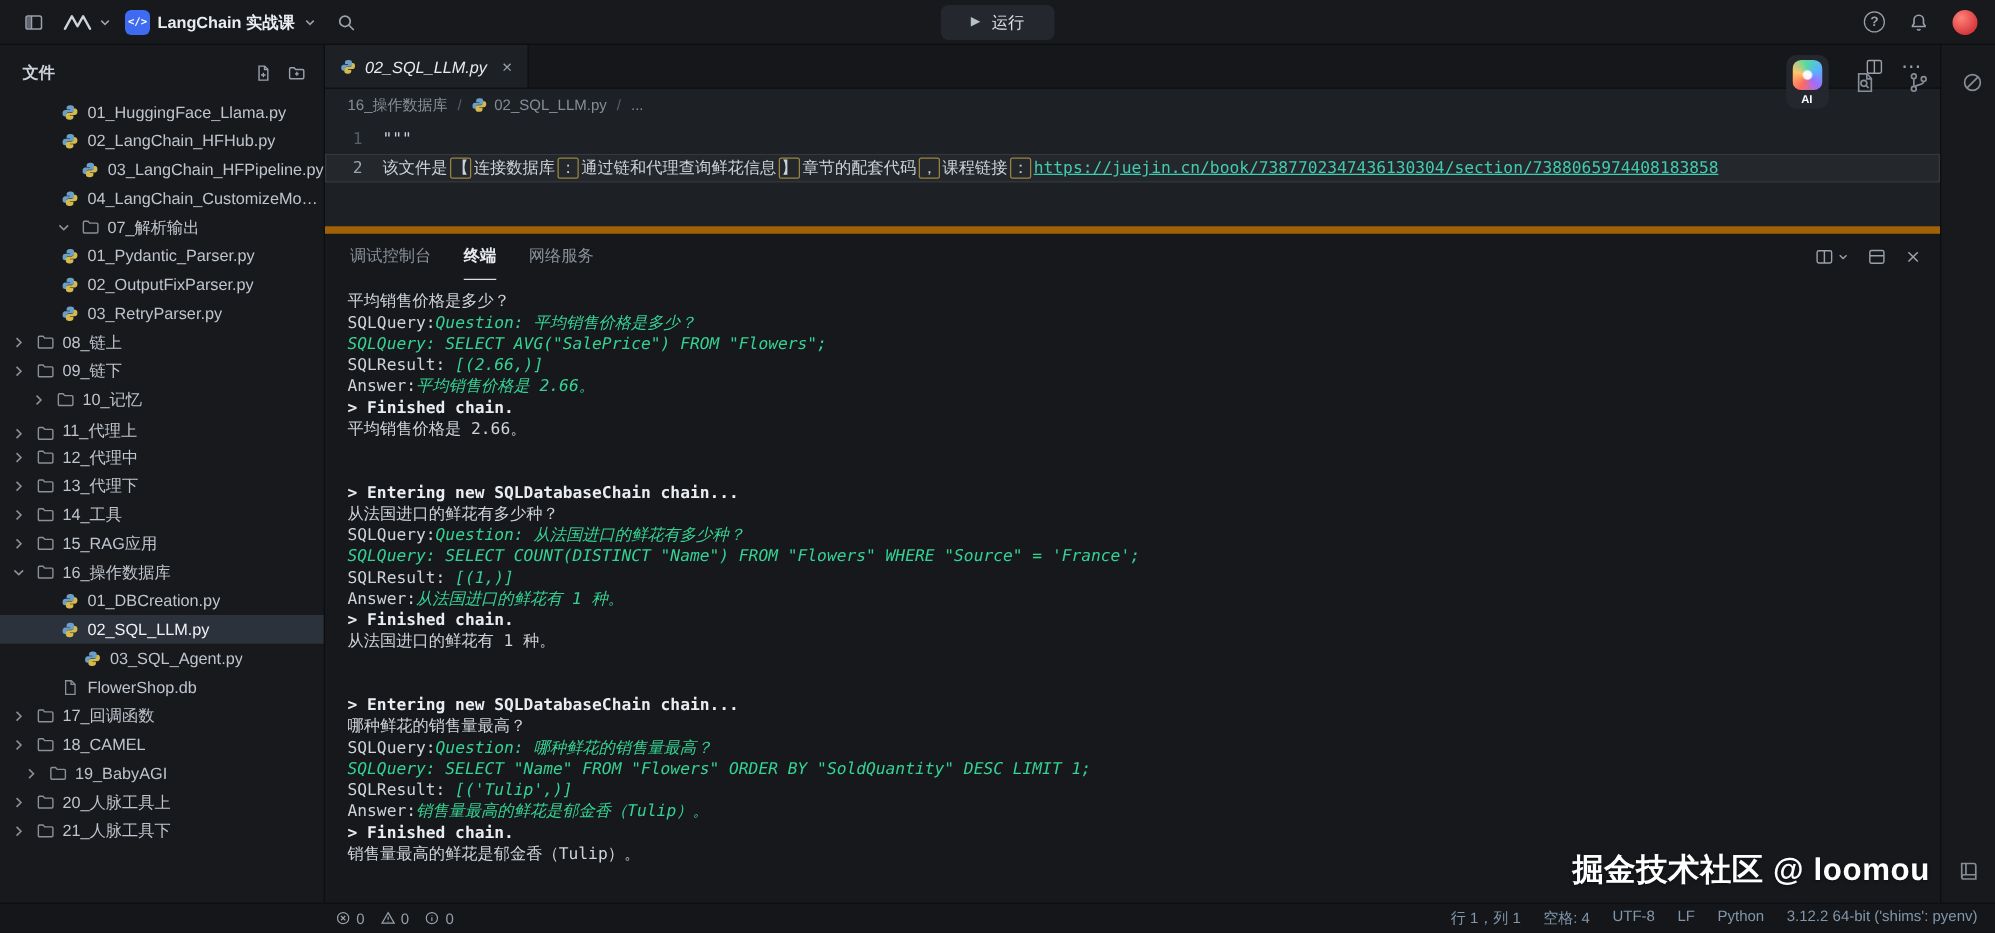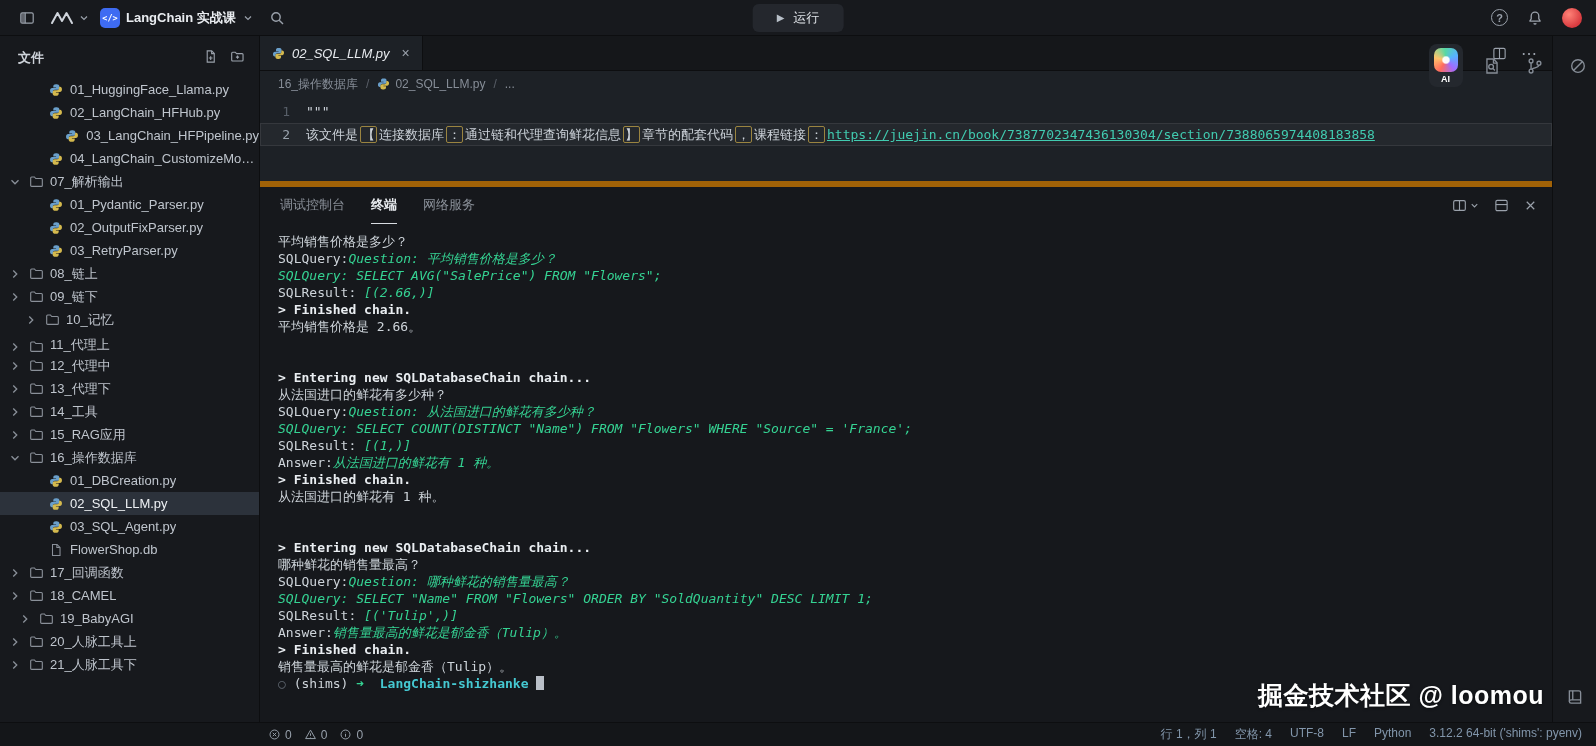--- a/index.html
+++ b/index.html
@@ -35,21 +35,21 @@
   .help-glyph { width:17px; height:17px; border:1.4px solid #9aa1ab; border-radius:50%; font-size:11px; color:#9aa1ab;
                 display:grid; place-items:center; font-weight:bold; cursor:pointer; }
   .avatar { width:20px; height:20px; border-radius:50%; cursor:pointer;
             background:radial-gradient(circle at 35% 32%, #ff8277, #d83a3f 70%); }
 
   
   .main { flex:1; display:flex; min-height:0; }
 
   
   .sidebar { width:260px; flex:none; background:#17191d; border-right:1px solid #0d0e10; display:flex; flex-direction:column; }
-  .sidebar-header { display:flex; align-items:flex-start; padding:13px 14px 9px 18px; color:#cdd2d9; font-weight:600; }
+  .sidebar-header { display:flex; align-items:center; padding:13px 14px 9px 18px; color:#cdd2d9; font-weight:600; }
   .sh-actions { margin-left:auto; display:flex; gap:12px; color:#9aa1ab; }
   .tree { flex:1; overflow:hidden; color:#bfc5cd; padding-top:2px; }
   .tree-row { display:flex; align-items:center; height:23px; gap:6px; white-space:nowrap; cursor:pointer; }
   .tree-row.selected { background:#2c323b; color:#eef1f4; }
   .chev { width:14px; flex:none; color:#8a9099; }
   .chev-space { width:14px; flex:none; }
   .tree-ic { width:16px; flex:none; color:#8a9099; }
   .tree-label { overflow:hidden; text-overflow:ellipsis; }
 
   
@@ -241,21 +241,21 @@
           <div class="tree-row" style="padding-left: 28px;">
             <span class="chev-space"></span>
             <span class="icn tree-ic">
               <svg viewBox="0 0 16 16" width="14" height="14">
                 <path d="M7.9 1.3c-1.9 0-3 .8-3 2.3v1.6h3.2v.6H3.6C2.1 5.8 1.2 7 1.2 8.9c0 1.6.7 2.8 2.2 2.8h1.1V9.9c0-1.1 1-2.1 2.1-2.1h3.1c1.2 0 2.1-1 2.1-2.2V3.6c0-1.5-1.2-2.3-3-2.3z" fill="#6a9fca"></path>
                 <path d="M8.1 14.7c1.9 0 3-.8 3-2.3v-1.6H7.9v-.6h4.5c1.5 0 2.4-1.2 2.4-3.1 0-1.6-.7-2.8-2.2-2.8h-1.1v1.8c0 1.1-1 2.1-2.1 2.1H6.3c-1.2 0-2.1 1-2.1 2.2v2c0 1.5 1.2 2.3 3 2.3z" fill="#d4b94e"></path>
               </svg>
             </span>
             <span class="tree-label">04_LangChain_CustomizeMod...</span>
           </div>
-          <div class="tree-row" style="padding-left: 8px;">
+          <div class="tree-row" style="padding-left: 20px; margin-left: 24px;">
             <span class="icn chev">
               <svg viewBox="0 0 16 16" width="14" height="14" fill="none" stroke="currentColor" stroke-width="1.5">
                 <path d="M4 6l4 4 4-4"></path>
               </svg>
             </span>
             <span class="icn tree-ic">
               <svg viewBox="0 0 16 16" width="15" height="15" fill="none" stroke="currentColor" stroke-width="1.2">
                 <path d="M1.8 4.2c0-.6.4-1 1-1h3l1.4 1.6h6c.6 0 1 .4 1 1v6.4c0 .6-.4 1-1 1H2.8c-.6 0-1-.4-1-1z"></path>
               </svg>
             </span>
@@ -421,21 +421,21 @@
           <div class="tree-row selected" style="padding-left: 28px;">
             <span class="chev-space"></span>
             <span class="icn tree-ic">
               <svg viewBox="0 0 16 16" width="14" height="14">
                 <path d="M7.9 1.3c-1.9 0-3 .8-3 2.3v1.6h3.2v.6H3.6C2.1 5.8 1.2 7 1.2 8.9c0 1.6.7 2.8 2.2 2.8h1.1V9.9c0-1.1 1-2.1 2.1-2.1h3.1c1.2 0 2.1-1 2.1-2.2V3.6c0-1.5-1.2-2.3-3-2.3z" fill="#6a9fca"></path>
                 <path d="M8.1 14.7c1.9 0 3-.8 3-2.3v-1.6H7.9v-.6h4.5c1.5 0 2.4-1.2 2.4-3.1 0-1.6-.7-2.8-2.2-2.8h-1.1v1.8c0 1.1-1 2.1-2.1 2.1H6.3c-1.2 0-2.1 1-2.1 2.2v2c0 1.5 1.2 2.3 3 2.3z" fill="#d4b94e"></path>
               </svg>
             </span>
             <span class="tree-label">02_SQL_LLM.py</span>
           </div>
-          <div class="tree-row" style="padding-left: 28px;">
+          <div class="tree-row" style="padding-left: 46px;">
             <span class="chev-space"></span>
             <span class="icn tree-ic">
               <svg viewBox="0 0 16 16" width="14" height="14">
                 <path d="M7.9 1.3c-1.9 0-3 .8-3 2.3v1.6h3.2v.6H3.6C2.1 5.8 1.2 7 1.2 8.9c0 1.6.7 2.8 2.2 2.8h1.1V9.9c0-1.1 1-2.1 2.1-2.1h3.1c1.2 0 2.1-1 2.1-2.2V3.6c0-1.5-1.2-2.3-3-2.3z" fill="#6a9fca"></path>
                 <path d="M8.1 14.7c1.9 0 3-.8 3-2.3v-1.6H7.9v-.6h4.5c1.5 0 2.4-1.2 2.4-3.1 0-1.6-.7-2.8-2.2-2.8h-1.1v1.8c0 1.1-1 2.1-2.1 2.1H6.3c-1.2 0-2.1 1-2.1 2.2v2c0 1.5 1.2 2.3 3 2.3z" fill="#d4b94e"></path>
               </svg>
             </span>
             <span class="tree-label">03_SQL_Agent.py</span>
           </div>
           <div class="tree-row" style="padding-left: 28px;">
@@ -596,20 +596,21 @@
                   <path d="M4 4l8 8M12 4l-8 8"></path>
                 </svg>
             </span>
           </div>
         </div>
         <div class="terminal">
             <div class="t-line"><span class="t-p">平均销售价格是多少？</span></div>
             <div class="t-line"><span class="t-p">SQLQuery:</span><span class="t-g">Question: 平均销售价格是多少？</span></div>
             <div class="t-line"><span class="t-g">SQLQuery: SELECT AVG("SalePrice") FROM "Flowers";</span></div>
             <div class="t-line"><span class="t-p">SQLResult: </span><span class="t-g">[(2.66,)]</span></div>
+            <div class="t-line"><span class="t-p">Answer:</span><span class="t-g">平均销售价格是 2.66。</span></div>
             <div class="t-line"><span class="t-b">&gt; Finished chain.</span></div>
             <div class="t-line"><span class="t-p">平均销售价格是 2.66。</span></div>
             <div class="t-line"></div>
             <div class="t-line"></div>
             <div class="t-line"><span class="t-b">&gt; Entering new SQLDatabaseChain chain...</span></div>
             <div class="t-line"><span class="t-p">从法国进口的鲜花有多少种？</span></div>
             <div class="t-line"><span class="t-p">SQLQuery:</span><span class="t-g">Question: 从法国进口的鲜花有多少种？</span></div>
             <div class="t-line"><span class="t-g">SQLQuery: SELECT COUNT(DISTINCT "Name") FROM "Flowers" WHERE "Source" = 'France';</span></div>
             <div class="t-line"><span class="t-p">SQLResult: </span><span class="t-g">[(1,)]</span></div>
             <div class="t-line"><span class="t-p">Answer:</span><span class="t-g">从法国进口的鲜花有 1 种。</span></div>
@@ -618,21 +619,20 @@
             <div class="t-line"></div>
             <div class="t-line"></div>
             <div class="t-line"><span class="t-b">&gt; Entering new SQLDatabaseChain chain...</span></div>
             <div class="t-line"><span class="t-p">哪种鲜花的销售量最高？</span></div>
             <div class="t-line"><span class="t-p">SQLQuery:</span><span class="t-g">Question: 哪种鲜花的销售量最高？</span></div>
             <div class="t-line"><span class="t-g">SQLQuery: SELECT "Name" FROM "Flowers" ORDER BY "SoldQuantity" DESC LIMIT 1;</span></div>
             <div class="t-line"><span class="t-p">SQLResult: </span><span class="t-g">[('Tulip',)]</span></div>
             <div class="t-line"><span class="t-p">Answer:</span><span class="t-g">销售量最高的鲜花是郁金香（Tulip）。</span></div>
             <div class="t-line"><span class="t-b">&gt; Finished chain.</span></div>
             <div class="t-line"><span class="t-p">销售量最高的鲜花是郁金香（Tulip）。</span></div>
-            <div class="t-line"><span class="t-dim">○ </span><span class="t-p">(shims) </span><span class="t-ar">➜</span><span class="t-p">  </span><span class="t-cy">LangChain-shizhanke</span><span class="t-p"> </span><span class="t-cursor"></span></div>
           </div>
       </div>
 
     </div>
 
     <div class="activitybar">
       <div style="display:flex;flex-direction:row;align-items:center;gap:15px;">
           <div class="ai-item">
             <span class="ai-box"></span>
             <span class="ai-label">AI</span>

